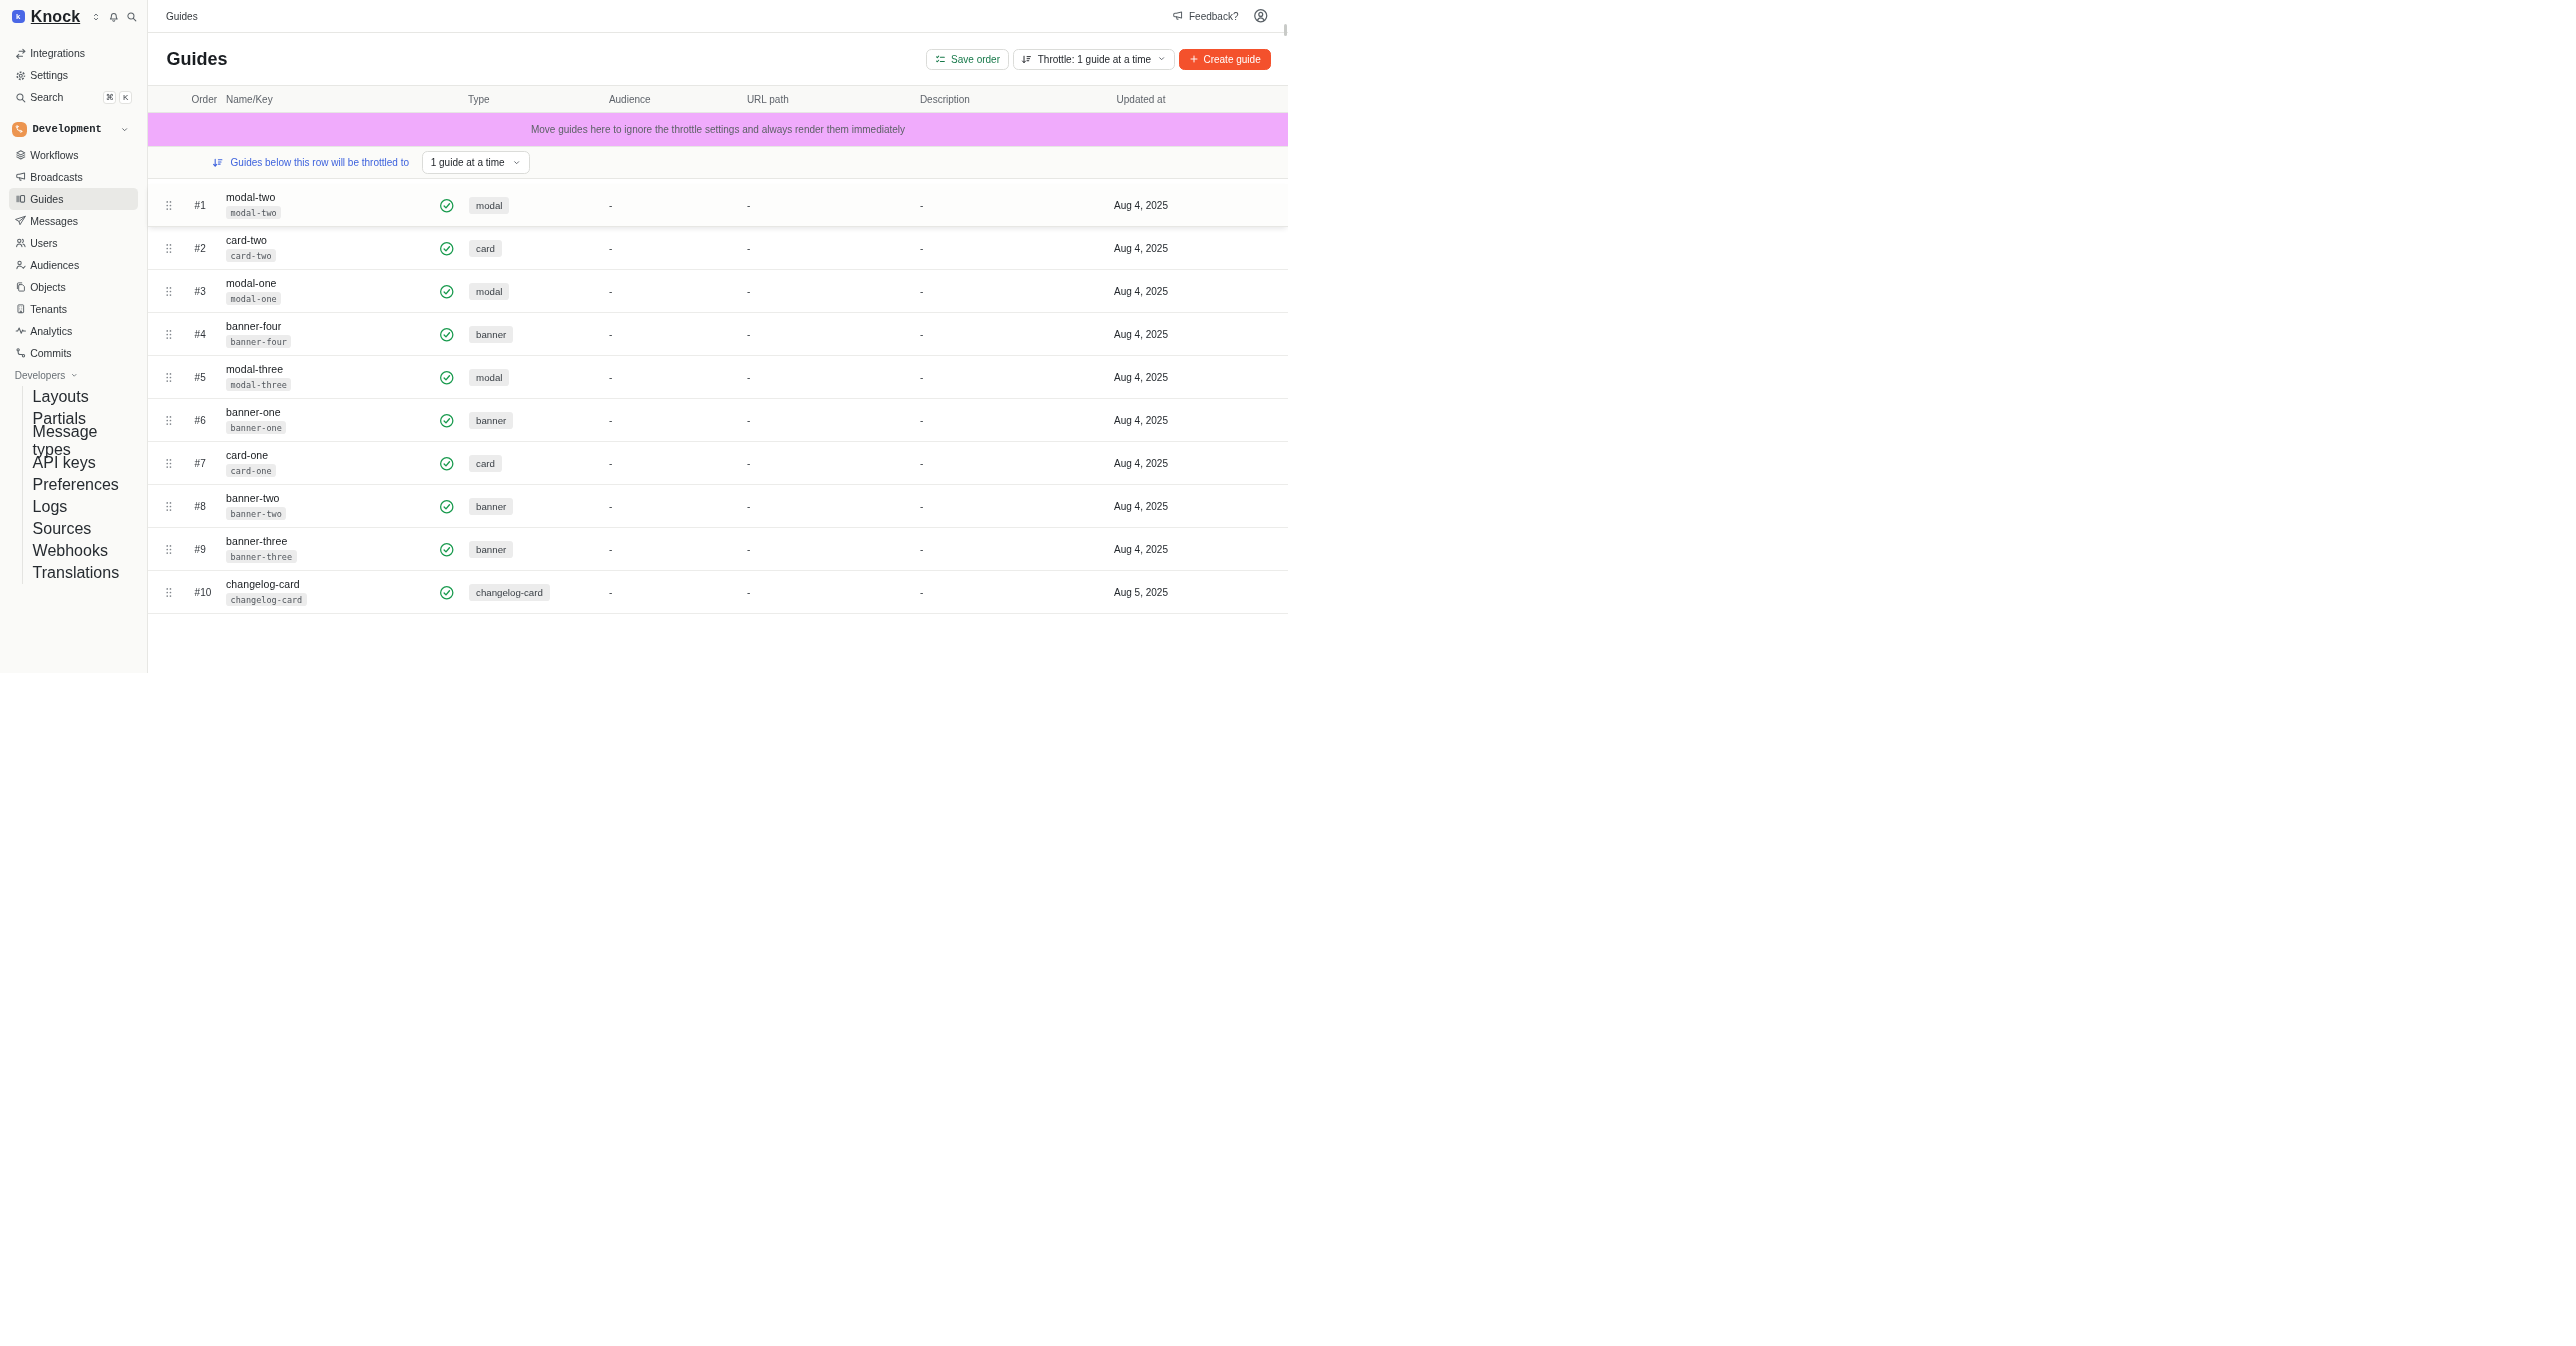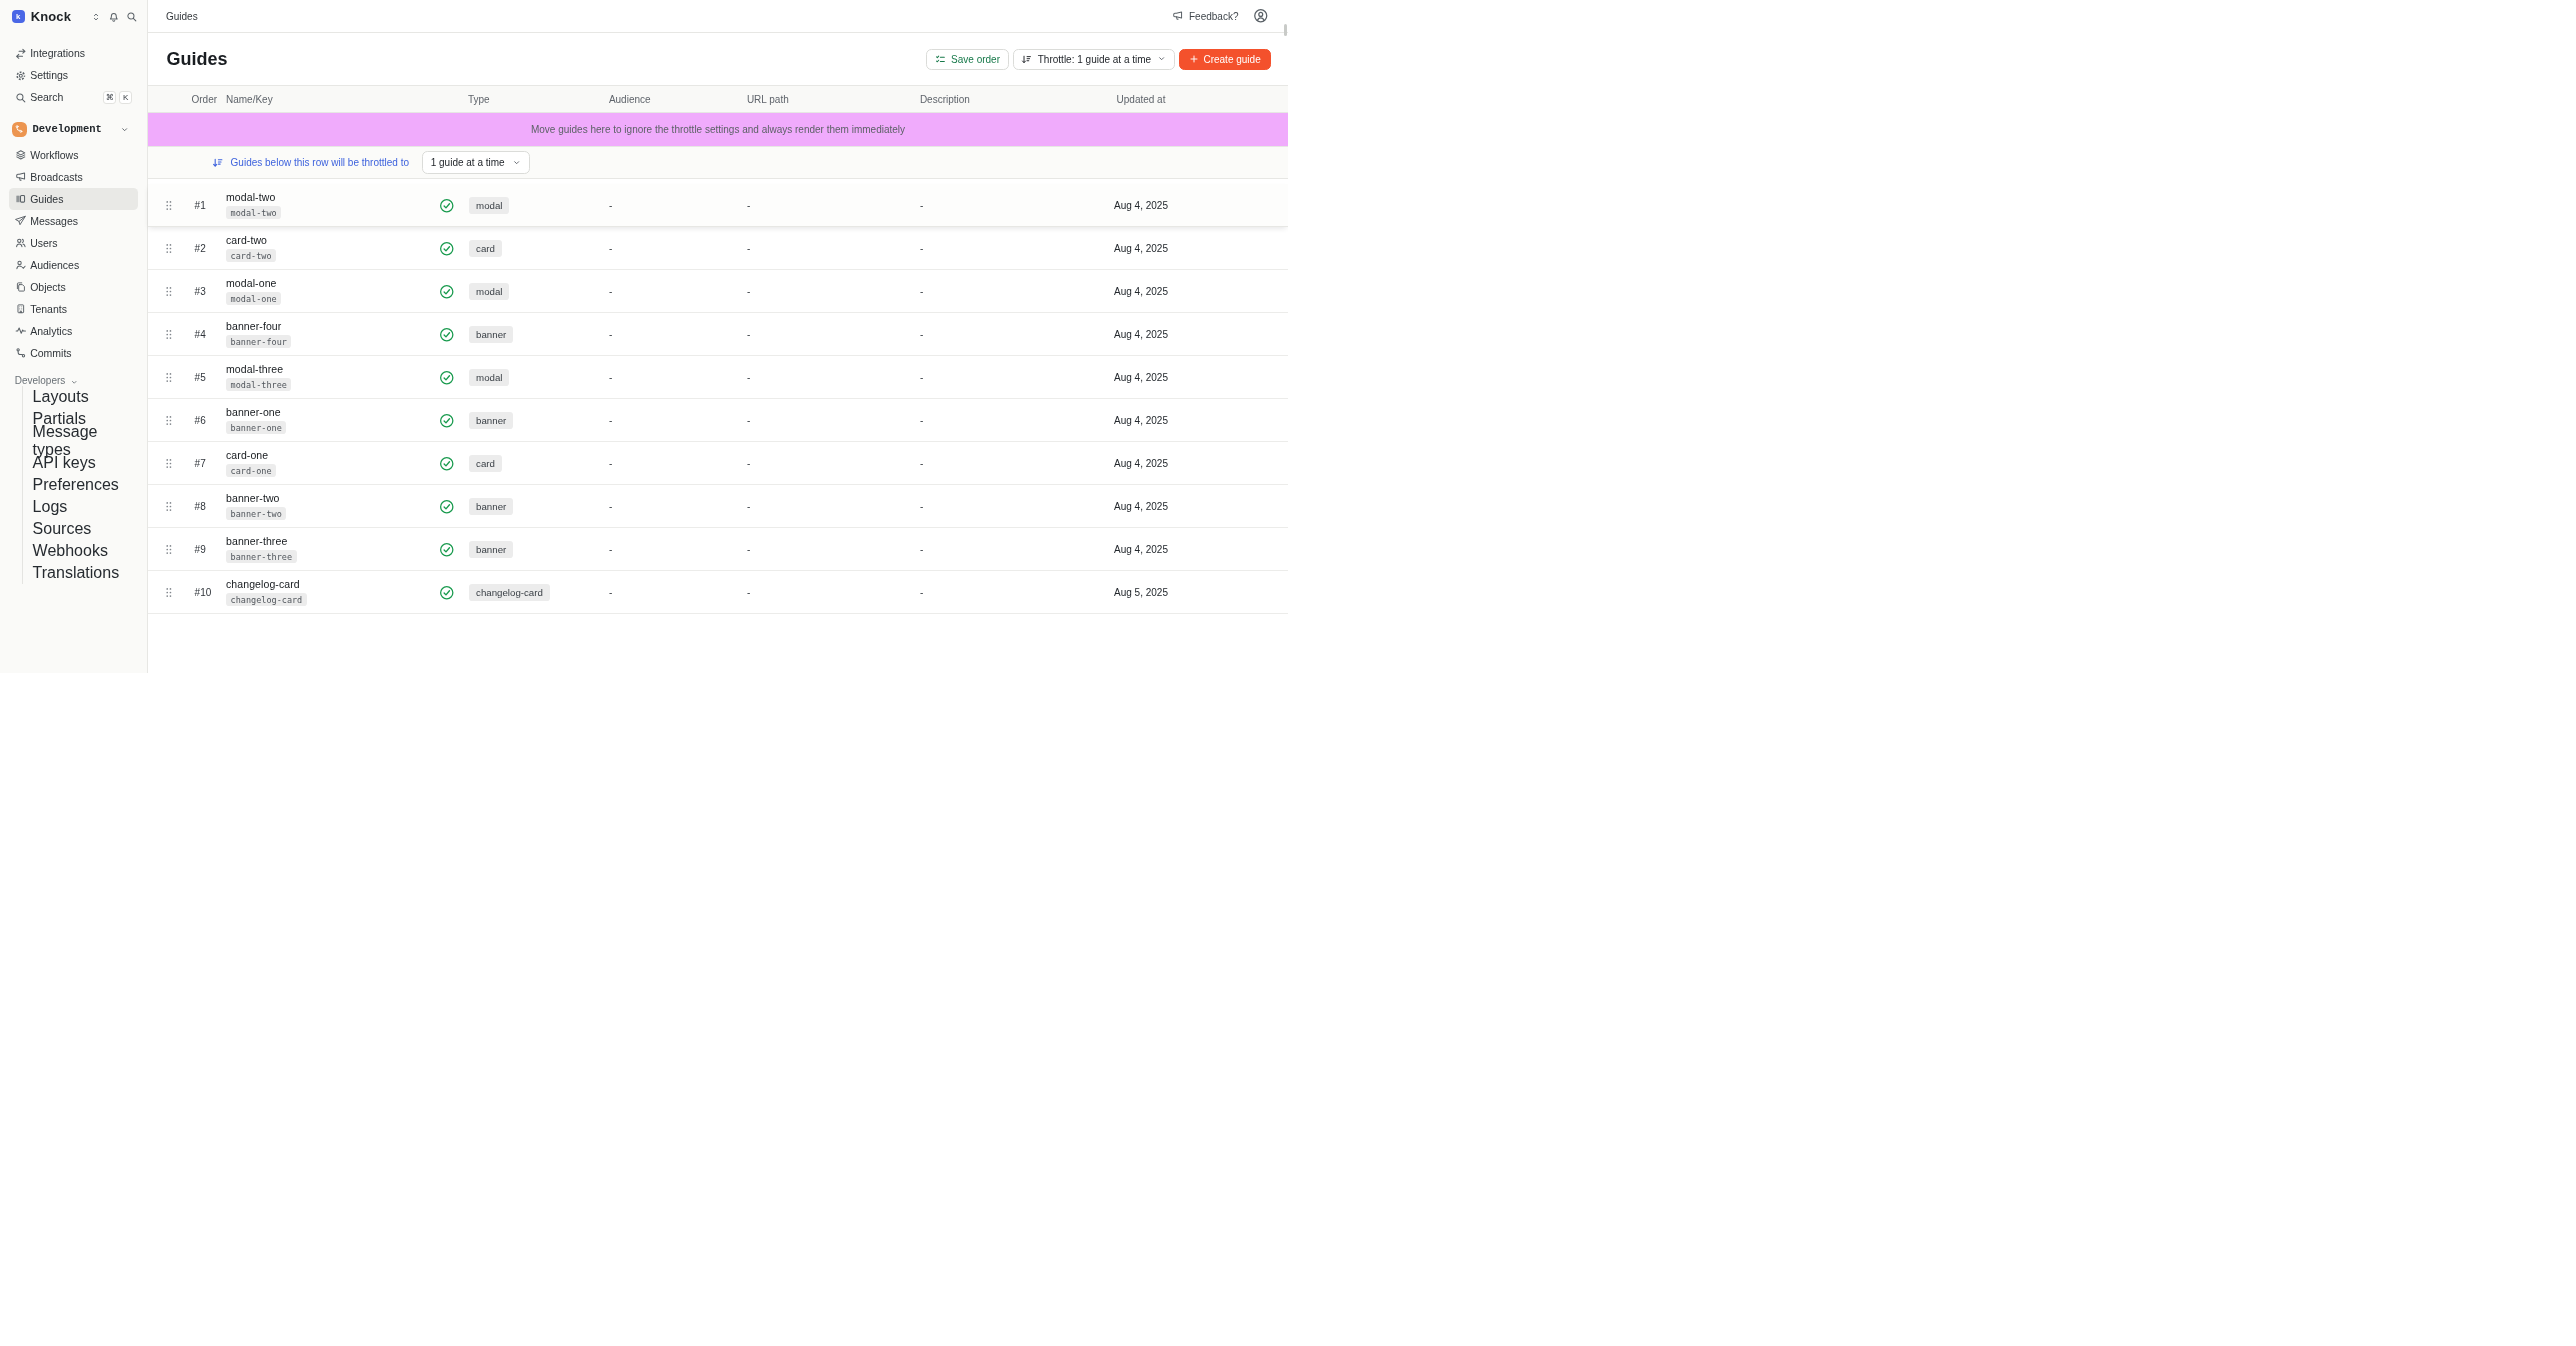--- a/index.html
+++ b/index.html
@@ -12,32 +12,32 @@
   }
   *{margin:0;padding:0;box-sizing:border-box;}
   html,body{width:1288px;height:673px;overflow:hidden;}
   body{display:flex;font-family:"Liberation Sans",sans-serif;color:var(--text);background:var(--bg-main);}
   svg{display:block;flex:none;}
 
   
   .sidebar{width:148px;height:100%;background:var(--bg-side);border-right:0.8px solid var(--border);padding:0 9.3px;flex:none;}
   .side-top{height:33px;display:flex;align-items:center;gap:6.2px;padding-left:2.3px;}
   .logo{width:13px;height:13px;border-radius:3.9px;background:var(--logo);color:#fff;font-size:7.7px;font-weight:bold;display:grid;place-items:center;}
-  .brand{font-size:13px;font-weight:bold;letter-spacing:0.1px;}
+  .brand{font-size:16px;font-weight:bold;letter-spacing:0.1px;text-decoration:underline;}
   .side-top-icons{margin-left:auto;display:flex;align-items:center;gap:7px;color:#596066;}
   .nav{margin-top:9.3px;}
   .nav-item{height:22px;display:flex;align-items:center;gap:3.9px;padding:0 5.4px;border-radius:4.6px;font-size:10.5px;color:var(--text-side);cursor:pointer;}
   .nav-item .ic{color:#596066;width:11.6px;}
   .nav-item.active{background:var(--sel);}
   .nav-gap{height:6.2px;}
   .env-row{height:22px;margin:3.9px 0;display:flex;align-items:center;gap:5.4px;padding:0 2.3px;}
   .env-badge{width:15.5px;height:15.5px;border-radius:5.4px;background:var(--env);display:grid;place-items:center;color:#fff;}
   .env-label{font-size:10.5px;font-weight:bold;color:#21262b;font-family:Liberation Mono, monospace;}
   .env-chevron{margin-left:auto;margin-right:6.2px;color:#596066;}
-  .section-label{height:22px;display:flex;align-items:flex-end;gap:4.6px;padding:0 5.4px;font-size:10px;color:#697076;}
+  .section-label{height:22px;display:flex;align-items:center;gap:4.6px;padding:0 5.4px;font-size:10px;color:#697076;}
   .sub-list{margin-left:13px;border-left:0.8px solid #e4e4e1;padding-left:9.3px;}
   .sub-item{height:22px;display:flex;align-items:center;font-size:16px;color:#262b30;border-radius:4.6px;cursor:pointer;}
   .kbd-group{margin-left:auto;display:flex;gap:3.1px;}
   kbd{width:13px;height:13px;border:0.8px solid #e2e2df;background:#fff;border-radius:3.1px;font-family:"Liberation Sans",sans-serif;font-size:8.1px;color:#383d43;display:grid;place-items:center;}
 
   
   .main{flex:1;display:flex;flex-direction:column;min-width:0;position:relative;}
   .topbar{height:33px;border-bottom:0.8px solid var(--border);display:flex;align-items:center;padding:0 20px 0 18px;flex:none;}
   .crumb{font-size:10px;color:#34383c;}
   .topbar-right{margin-left:auto;display:flex;align-items:center;gap:14px;}

